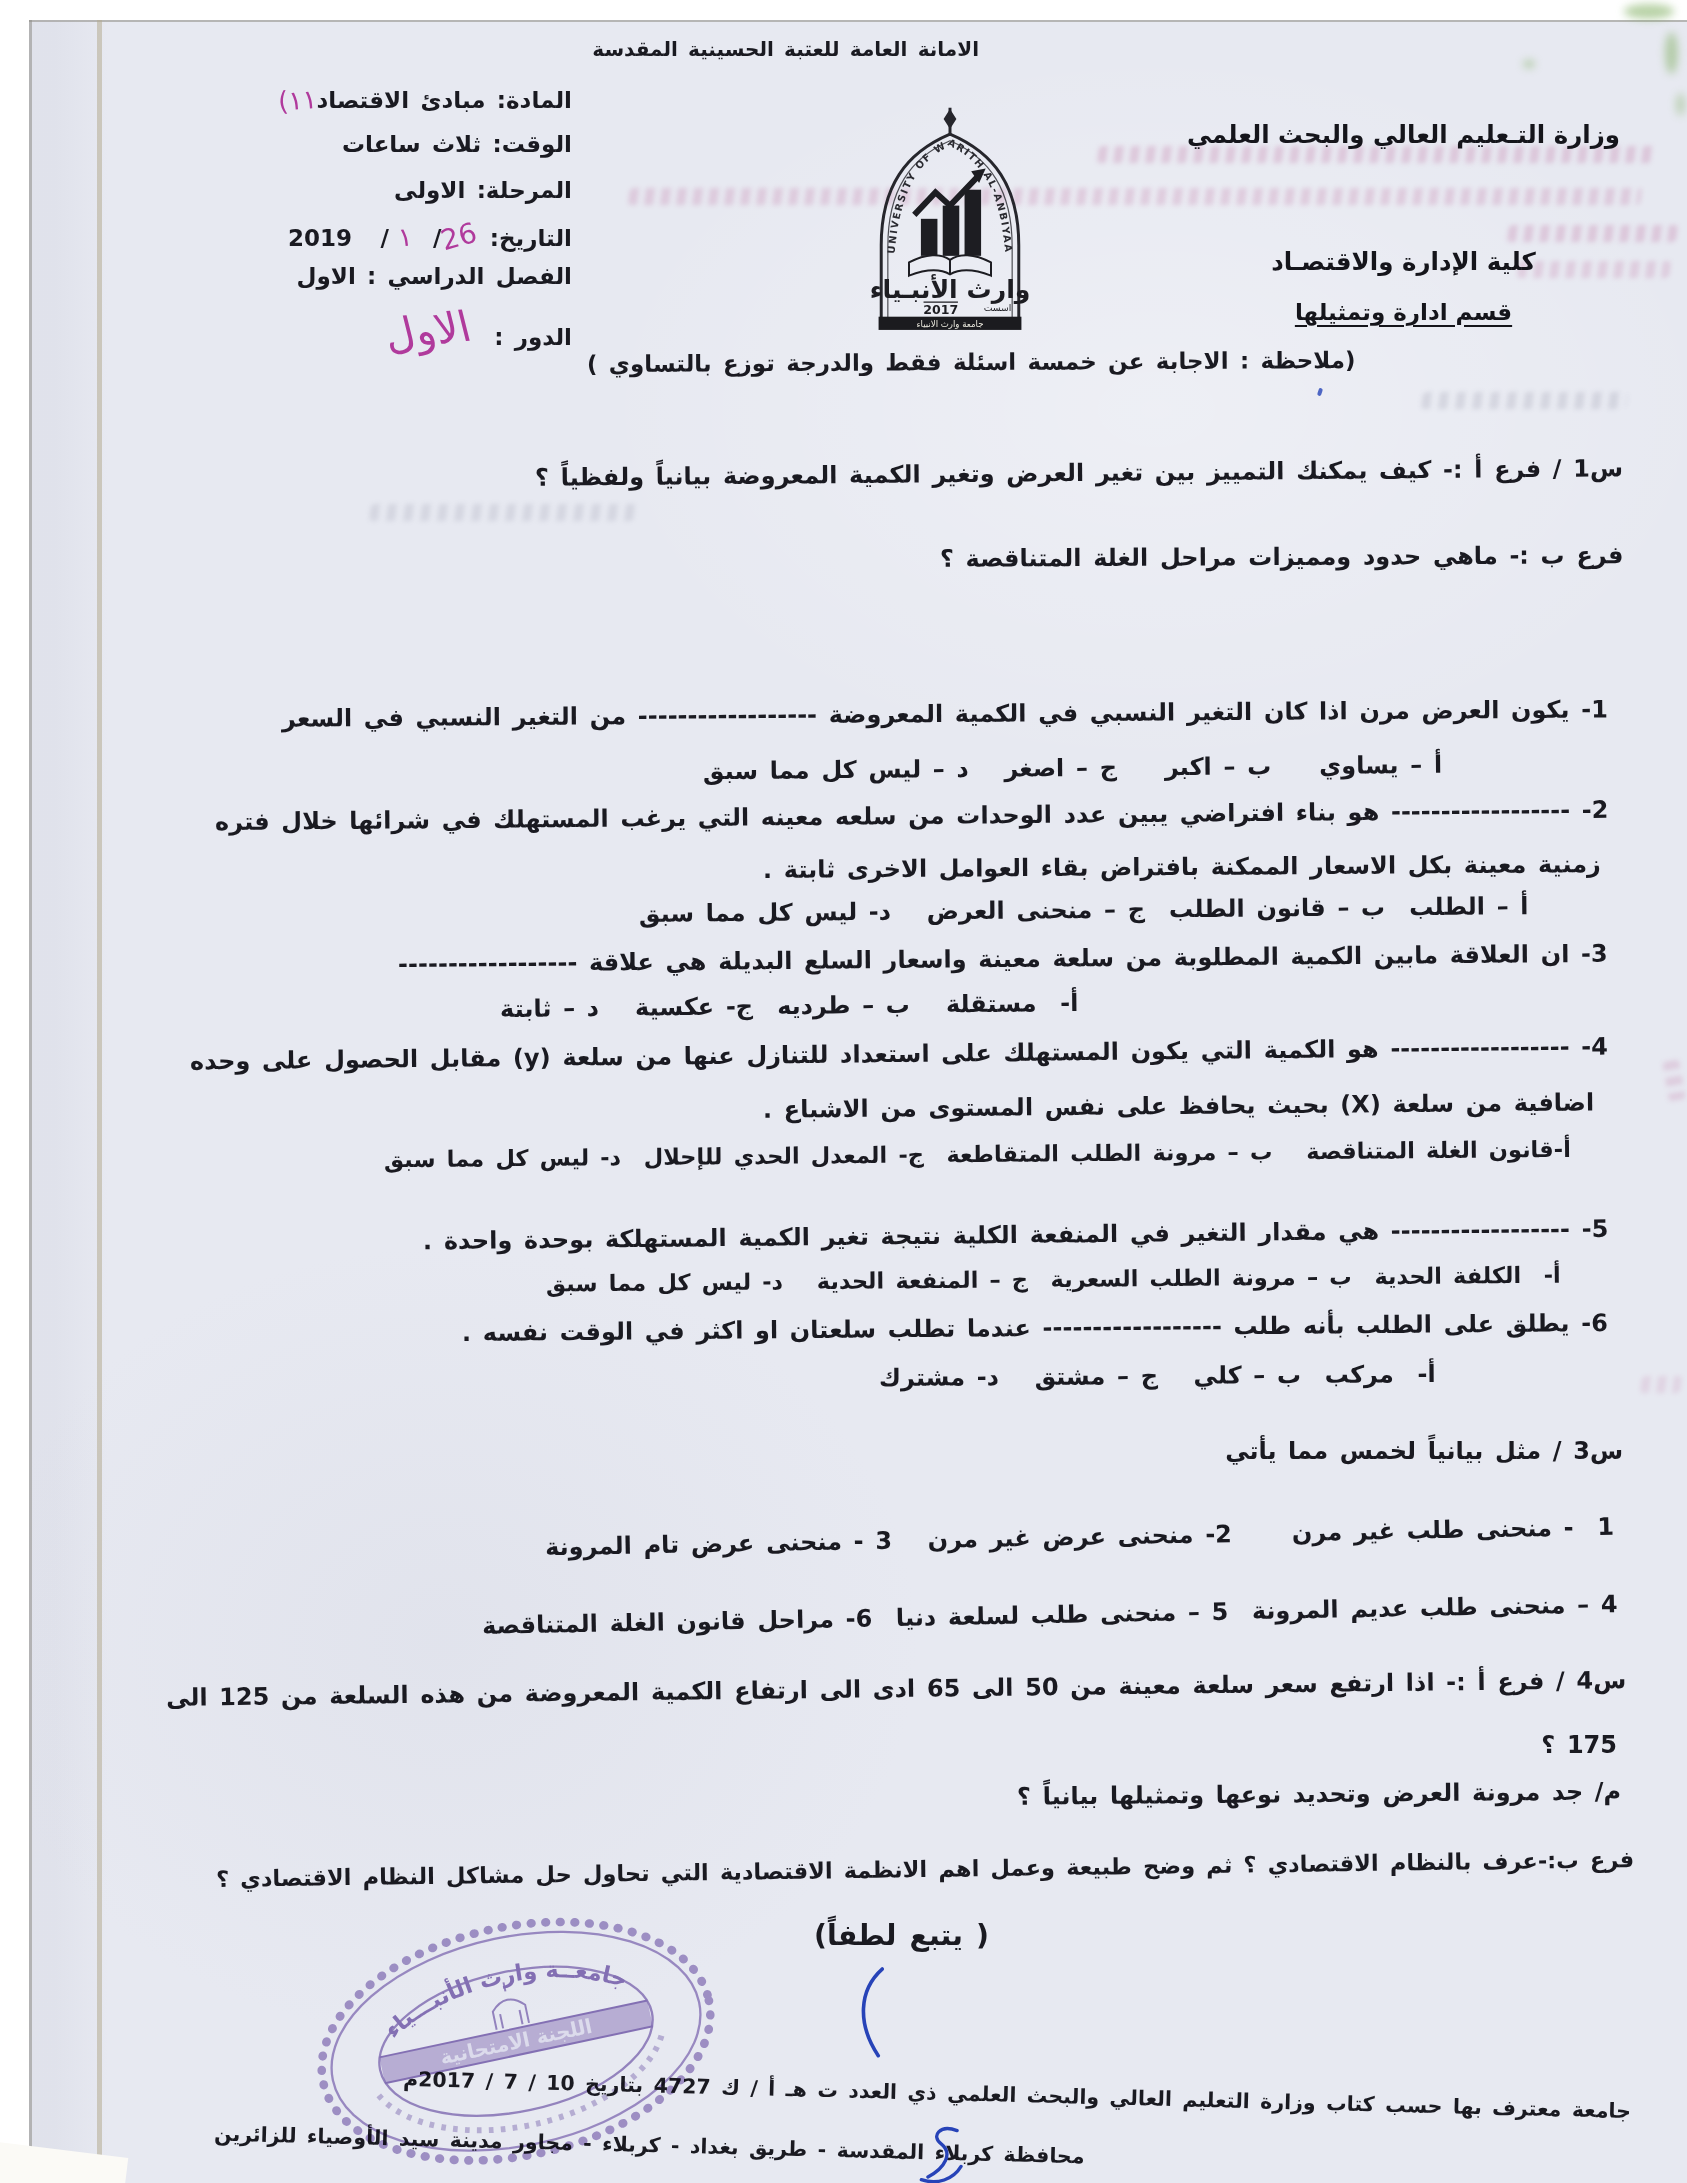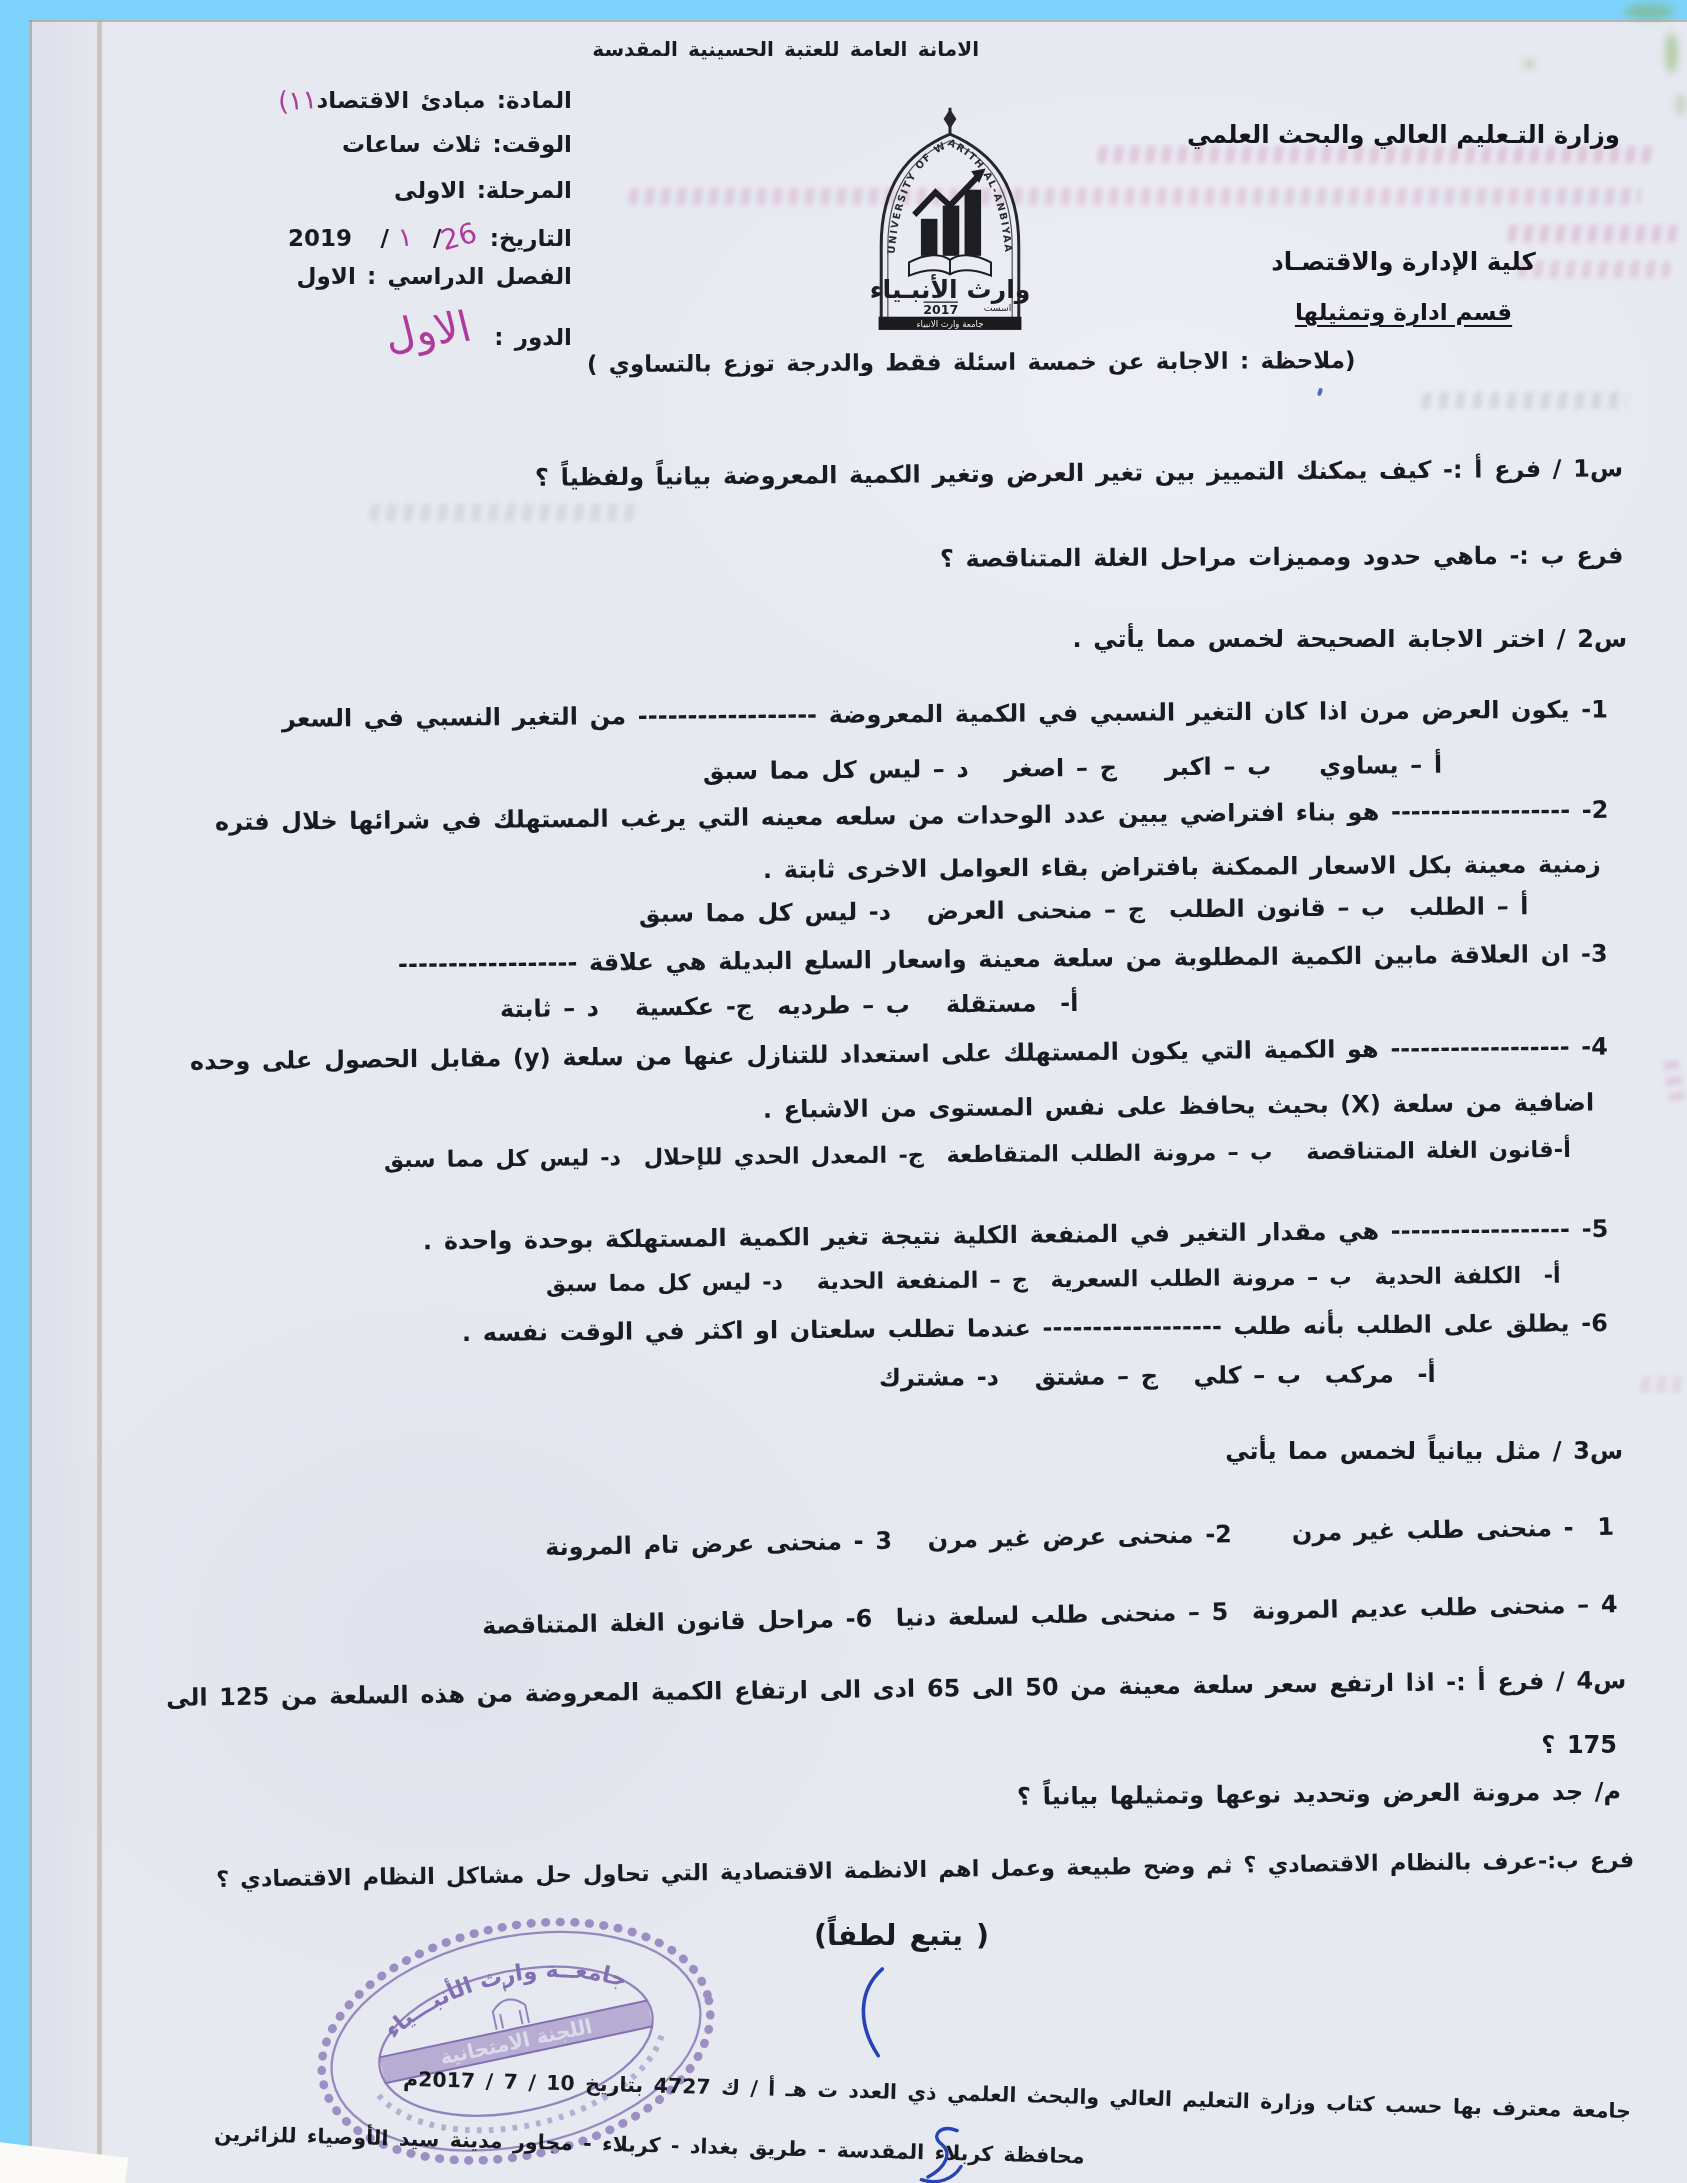--- a/index.html
+++ b/index.html
@@ -1,16 +1,16 @@
 <!DOCTYPE html>
 <html lang="ar" style="font-size:10.6px"><head>
 <meta charset="utf-8">
 <style>
   html,body{margin:0;padding:0;background:#efeeea;}
-  #page{position:relative;width:1687px;height:2183px;background:#7dd3fc;overflow:hidden;
+  #page{position:relative;width:1687px;height:2183px;background:#ffffff;overflow:hidden;
         font-family:"DejaVu Sans",sans-serif;}
   
   #paper{position:absolute;left:29px;top:20px;right:0;bottom:0;
     background:
       radial-gradient(926px 595px at 68% 18%, rgba(255,255,255,.28), transparent 62%),
       radial-gradient(794px 662px at 25% 75%, rgba(203,206,219,.22), transparent 60%),
       linear-gradient(90deg, rgba(208,210,222,.30) 0 26.5px, transparent 79px),
       #e7e9f1;}
   #paper-top-edge{position:absolute;left:29px;top:20px;right:0;height:2px;background:#96958e;opacity:.6;}
   #paper-left-edge{position:absolute;left:29px;top:20px;bottom:0;width:2.6px;background:#8e8d87;opacity:.55;}
@@ -109,21 +109,20 @@
   <div class="ln" style="right:1115px;top:306px;font-size:23px;">
     <span>الدور :</span>
     <span class="hand" style="font-size:42px;transform:rotate(-6deg) skewX(8deg);letter-spacing:4px;margin-right:12px;">الاول</span></div>
 
   <div class="bluemark" style="left:1318px;top:388px;width:4px;height:8px;background:#2743b8;border-radius:2px;transform:rotate(18deg);opacity:.8;"></div>
 
   <div class="ln" style="right:331px;top:349px;font-size:23px;transform:rotate(-.3deg);"><span>(ملاحظة : الاجابة عن خمسة اسئلة فقط والدرجة توزع بالتساوي )</span></div>
 
   <div class="ln" style="right:64px;top:459px;transform:rotate(-.5deg);"><span>س1 / فرع أ :- كيف يمكنك التمييز بين تغير العرض وتغير الكمية المعروضة بيانياً ولفظياً ؟</span></div>
   <div class="ln" style="right:64px;top:543px;transform:rotate(-.3deg);"><span>فرع ب :- ماهي حدود ومميزات مراحل الغلة المتناقصة ؟</span></div>
-  <div class="ln" style="right:60px;top:625px;"><span>س2 / اختر الاجابة الصحيحة  لخمس مما يأتي .</span></div>
 
   <div class="ln" style="right:79px;top:700px;transform:rotate(-.4deg);"><span>1-  يكون العرض مرن اذا كان التغير النسبي في الكمية المعروضة ------------------ من التغير النسبي في السعر</span></div>
   <div class="ln" style="right:245px;top:754px;transform:rotate(-.5deg);"><span>أ – يساوي  ب – اكبر  ج – اصغر  د – ليس كل مما سبق</span></div>
 
   <div class="ln" style="right:79px;top:802px;transform:rotate(-.5deg);"><span>2-  ------------------  هو بناء افتراضي يبين عدد الوحدات من سلعه معينه التي يرغب المستهلك في شرائها خلال فتره</span></div>
   <div class="ln" style="right:86px;top:853px;transform:rotate(-.4deg);"><span>زمنية معينة بكل الاسعار الممكنة بافتراض بقاء العوامل الاخرى ثابتة .</span></div>
   <div class="ln" style="right:159px;top:896px;transform:rotate(-.5deg);"><span>أ – الطلب  ب – قانون الطلب  ج – منحنى العرض  د- ليس كل مما سبق</span></div>
 
   <div class="ln" style="right:79px;top:945px;transform:rotate(-.5deg);"><span>3-  ان العلاقة مابين الكمية المطلوبة من سلعة معينة واسعار السلع البديلة هي علاقة ------------------</span></div>
   <div class="ln" style="right:609px;top:992px;transform:rotate(-.6deg);"><span>أ-  مستقلة  ب – طرديه  ج- عكسية  د – ثابتة</span></div>

